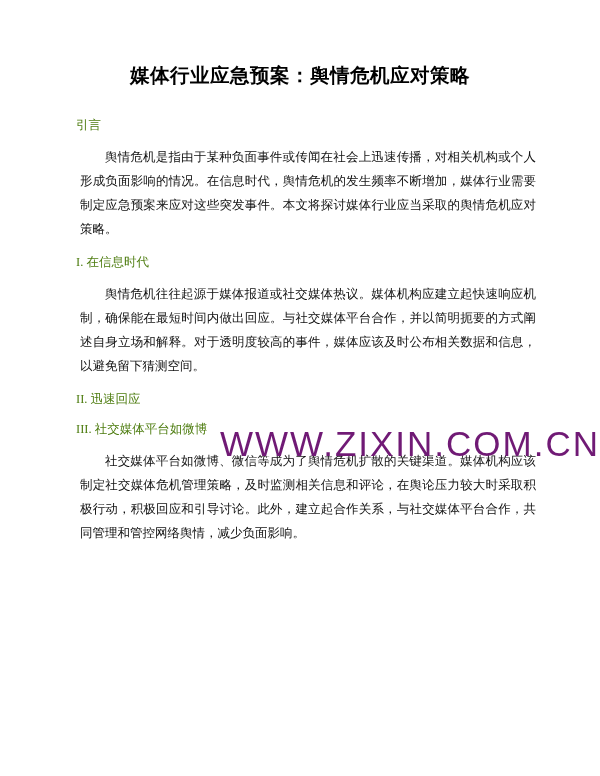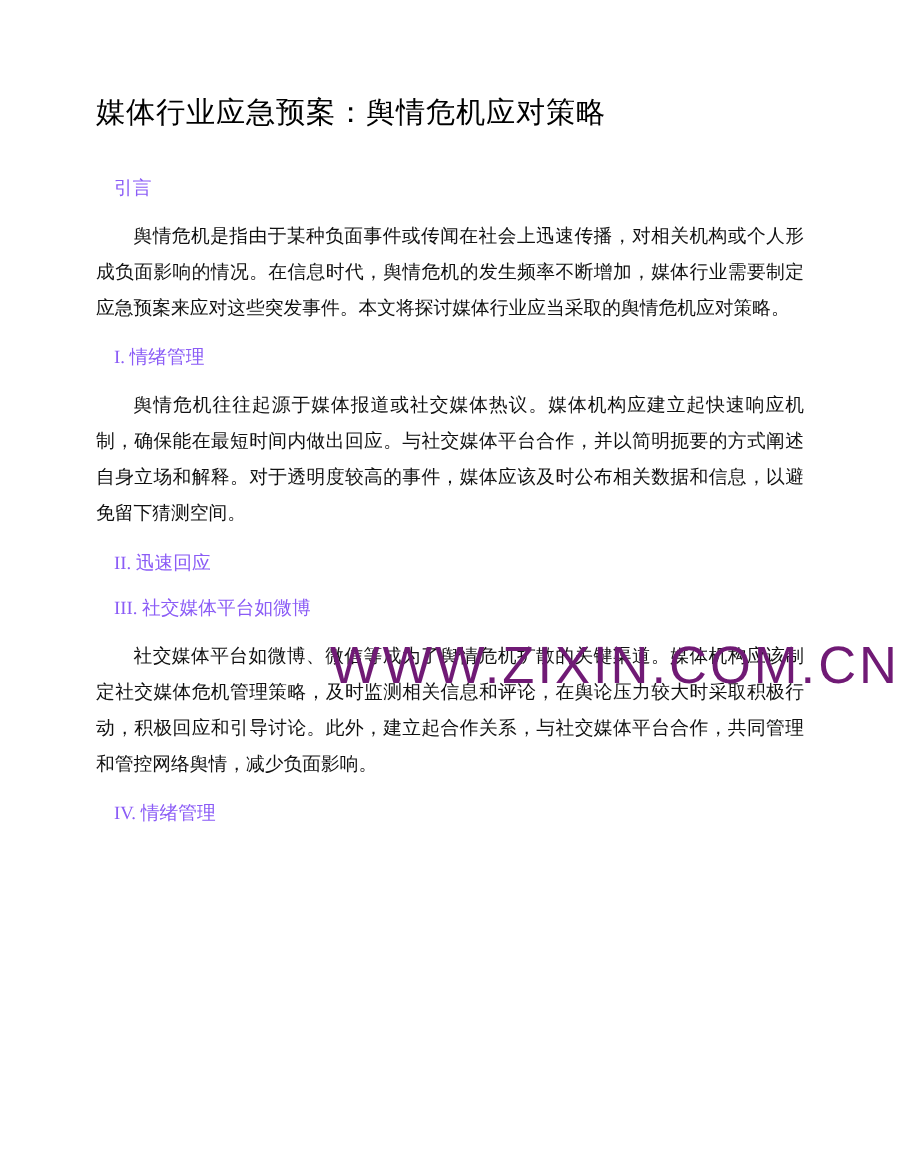--- a/index.html
+++ b/index.html
@@ -18,37 +18,38 @@
   .page {
     position: relative;
     width: 600px;
     height: 776px;
     box-sizing: border-box;
     padding: 62px 64px 40px 64px;
   }
   .doc-title {
     font-family: "Liberation Sans", "DejaVu Sans", sans-serif;
     font-size: 19.5px;
-    font-weight: normal;
+    font-weight: bold;
+    text-align: center;
     letter-spacing: 0.5px;
     margin: 0 0 26px 0;
     color: #000;
     line-height: 1.4;
   }
   .section-heading {
     font-size: 12.5px;
     margin: 0 0 10px 0;
     text-indent: 12px;
     line-height: 1.6;
-    color: #8b5cf6;
+    color: #4d7c0f;
   }
   p.body-text {
     font-size: 12.5px;
     line-height: 1.92;
-    margin: 0 0 11px 0;
+    margin: 0 0 11px 16px;
     text-indent: 25px;
     text-align: justify;
     text-justify: inter-ideograph;
     color: #111;
   }
   .watermark {
     position: absolute;
     left: 0;
     right: 0;
     top: 424px;
@@ -73,24 +74,23 @@
 <div class="page">
 
   <div class="watermark">WWW.ZIXIN.COM.CN</div>
 
   <div class="content">
     <h1 class="doc-title">媒体行业应急预案：舆情危机应对策略</h1>
 
     <div class="section-heading">引言</div>
     <p class="body-text">舆情危机是指由于某种负面事件或传闻在社会上迅速传播，对相关机构或个人形成负面影响的情况。在信息时代，舆情危机的发生频率不断增加，媒体行业需要制定应急预案来应对这些突发事件。本文将探讨媒体行业应当采取的舆情危机应对策略。</p>
 
-    <div class="section-heading">I. 情绪管理</div>
+    <div class="section-heading">I. 在信息时代</div>
     <p class="body-text">舆情危机往往起源于媒体报道或社交媒体热议。媒体机构应建立起快速响应机制，确保能在最短时间内做出回应。与社交媒体平台合作，并以简明扼要的方式阐述自身立场和解释。对于透明度较高的事件，媒体应该及时公布相关数据和信息，以避免留下猜测空间。</p>
 
     <div class="section-heading">II. 迅速回应</div>
 
     <div class="section-heading">III. 社交媒体平台如微博</div>
     <p class="body-text">社交媒体平台如微博、微信等成为了舆情危机扩散的关键渠道。媒体机构应该制定社交媒体危机管理策略，及时监测相关信息和评论，在舆论压力较大时采取积极行动，积极回应和引导讨论。此外，建立起合作关系，与社交媒体平台合作，共同管理和管控网络舆情，减少负面影响。</p>
 
-    <div class="section-heading">IV. 情绪管理</div>
   </div>
 
 </div>
 
 </body></html>

